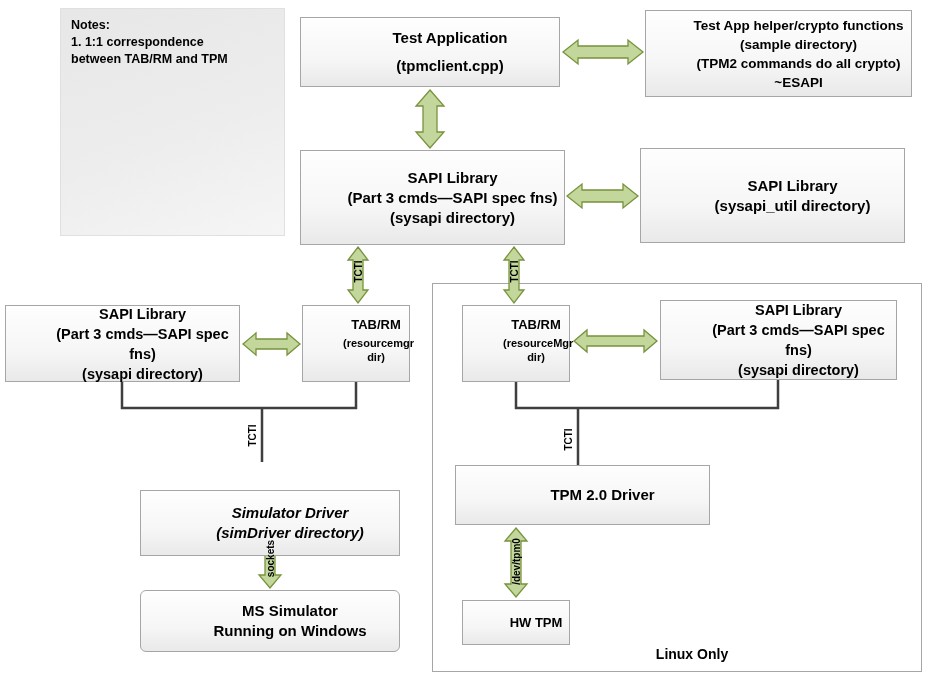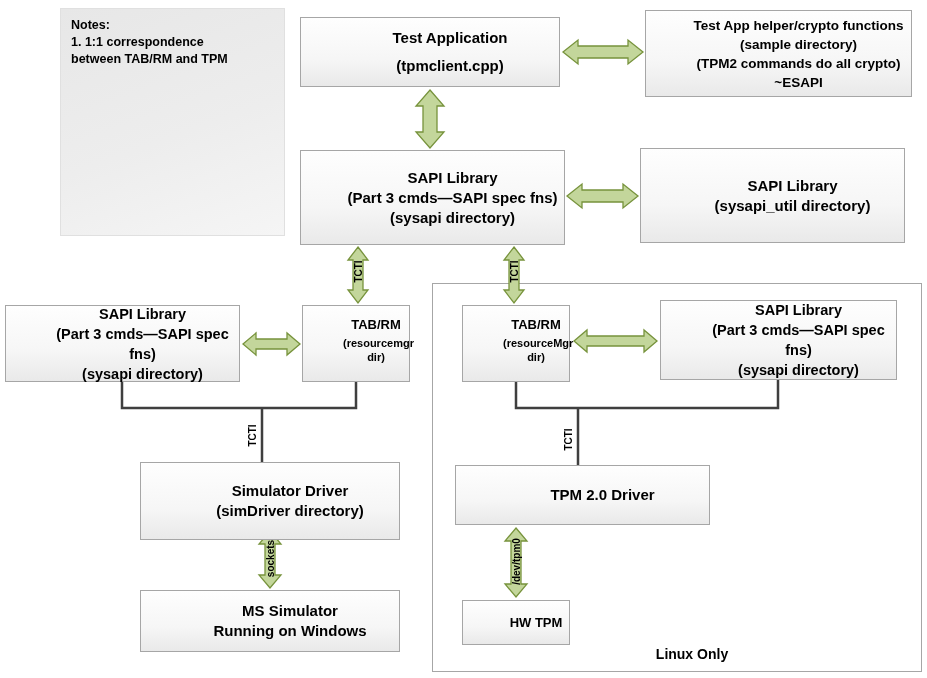--- a/index.html
+++ b/index.html
@@ -126,26 +126,26 @@
     <div class="line tabrm-title">TAB/RM</div>
     <div class="line tabrm-sub">(resourceMgr dir)</div>
   </div>
 
   <div class="box" style="left:660px; top:300px; width:237px; height:80px; font-size:14.5px;">
     <div class="line">SAPI Library</div>
     <div class="line">(Part 3 cmds—SAPI spec fns)</div>
     <div class="line">(sysapi directory)</div>
   </div>
 
-  <div class="box" style="left:140px; top:462px; width:260px; height:78px;">
+  <div class="box" style="left:140px; top:490px; width:260px; height:66px;font-style:italic;">
     <div class="line">Simulator Driver</div>
     <div class="line">(simDriver directory)</div>
   </div>
 
-  <div class="box" style="left:140px; top:590px; width:260px; height:62px;">
+  <div class="box" style="left:140px; top:590px; width:260px; height:62px;border-radius:6px;">
     <div class="line">MS Simulator</div>
     <div class="line">Running on Windows</div>
   </div>
 
   <div class="box" style="left:455px; top:465px; width:255px; height:60px;">
     <div class="line">TPM 2.0 Driver</div>
   </div>
 
   <div class="box" style="left:462px; top:600px; width:108px; height:45px; font-size:13px;">
     <div class="line">HW TPM</div>

